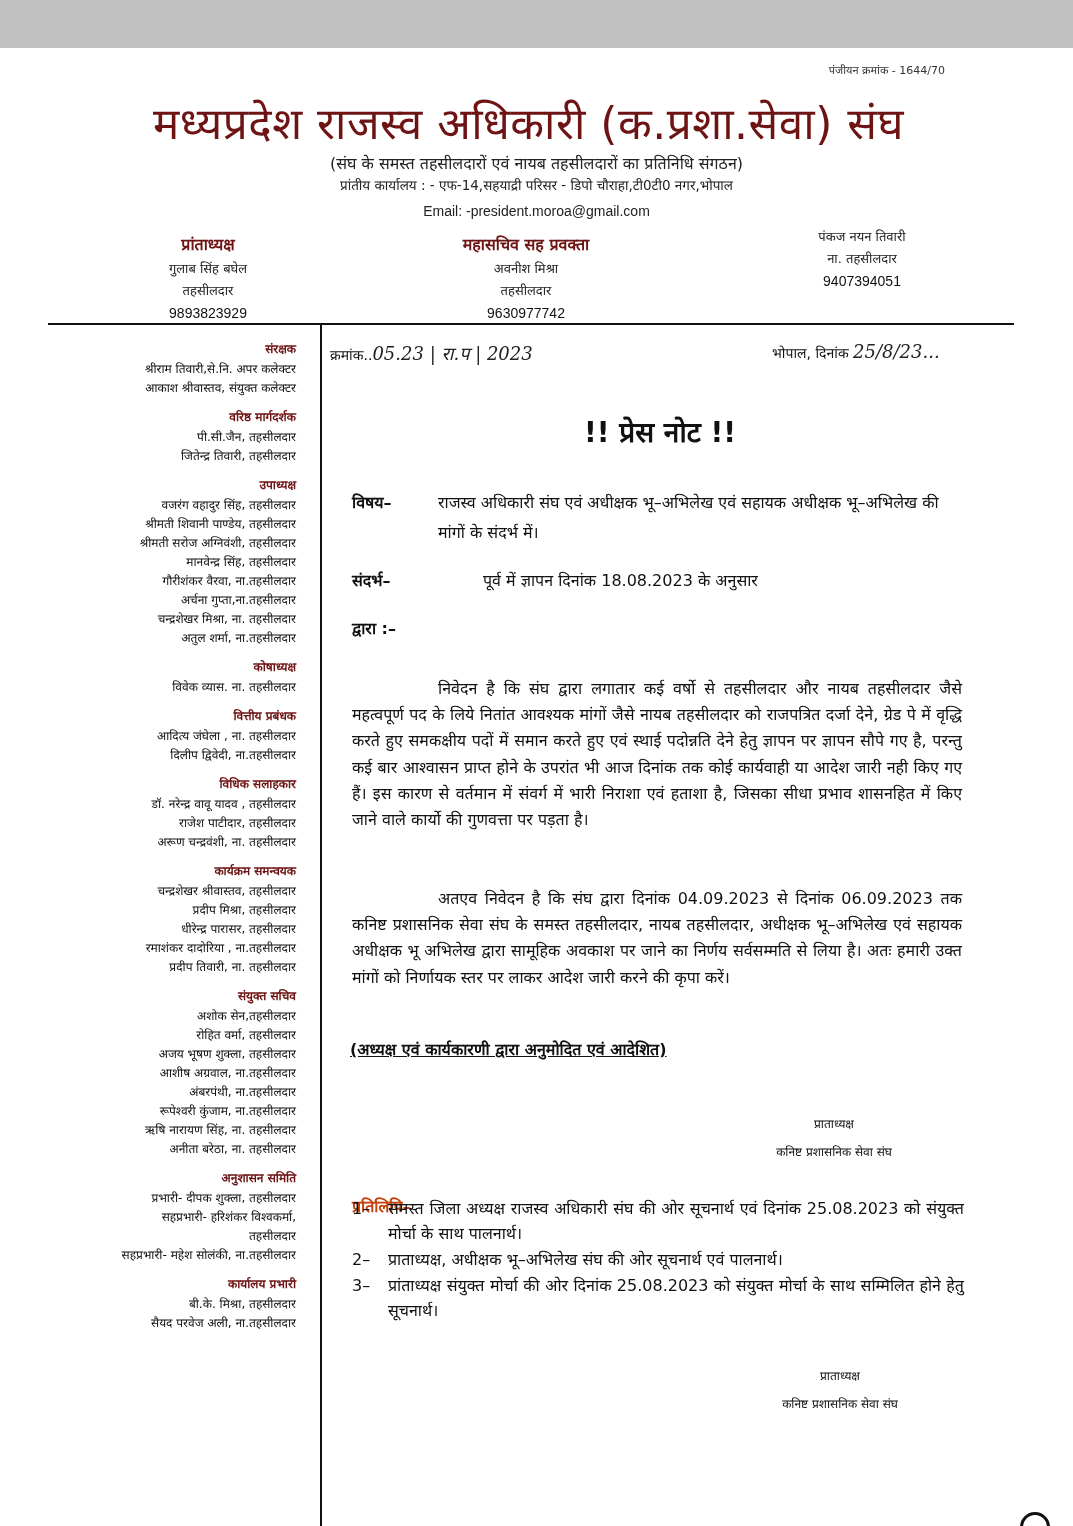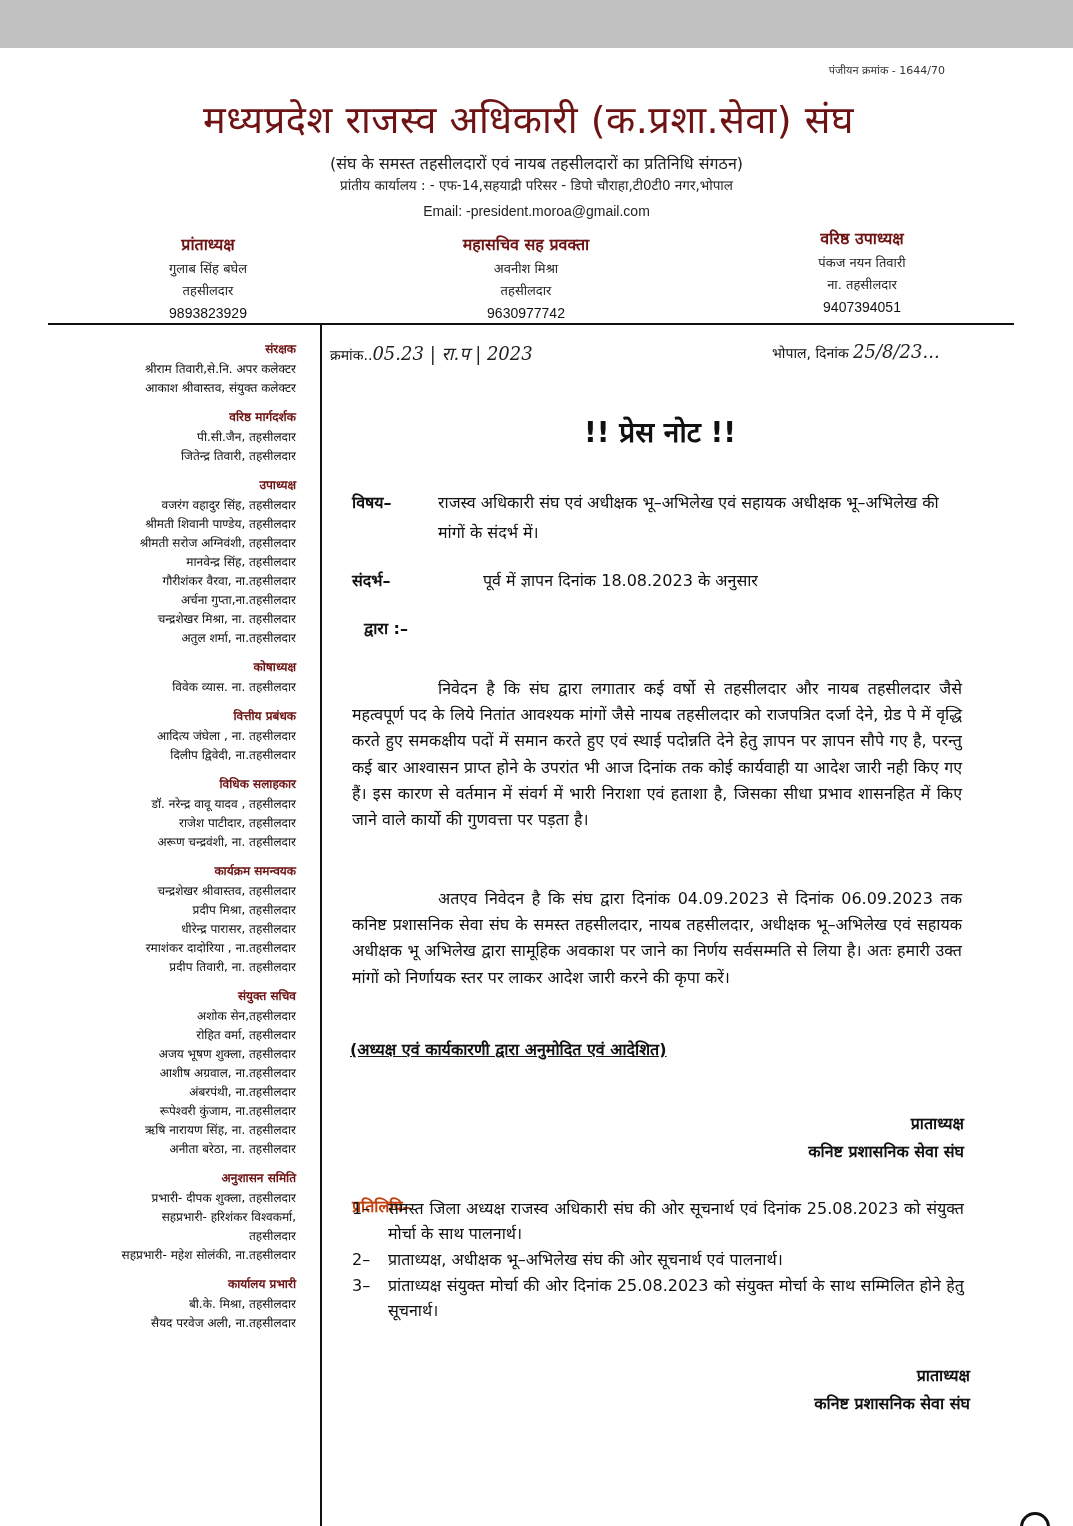--- a/index.html
+++ b/index.html
@@ -4,21 +4,21 @@
 <style>
   * { box-sizing: border-box; margin: 0; padding: 0; }
   html, body { width: 1073px; height: 1526px; overflow: hidden; background: #ffffff; }
   body { position: relative; font-family: "DejaVu Sans", sans-serif; color: #111; }
 
   .topbar { position: absolute; left: 0; top: 0; width: 1073px; height: 48px; background: #c0c0c0; }
 
   .reg-no { position: absolute; top: 62px; right: 128px; font-size: 11px; color: #333; }
 
   .org-title { position: absolute; top: 92px; left: 0; width: 1057px; text-align: center;
-    font-family: "DejaVu Sans", sans-serif; font-size: 38px; color: #6e1313; letter-spacing: 0.5px; font-weight: normal; }
+    font-family: "DejaVu Sans", sans-serif; font-size: 44px; color: #6e1313; letter-spacing: 0.5px; font-weight: normal; }
 
   .subtitle { position: absolute; top: 152px; left: 0; width: 1073px; text-align: center; font-size: 16px; color: #222; }
   .address { position: absolute; top: 176px; left: 0; width: 1073px; text-align: center; font-size: 13.5px; color: #222; }
   .email { position: absolute; top: 203px; left: 0; width: 1073px; text-align: center; font-size: 14px; color: #222; font-family: "Liberation Sans", sans-serif; }
 
   .office-col { position: absolute; top: 232px; width: 260px; text-align: center; }
   .office-col .role { font-size: 16px; color: #6e1313; font-weight: bold; height: 26px; line-height: 26px; }
   .office-col .line { font-size: 13px; color: #222; height: 22px; line-height: 22px; }
   .office-col .phone { font-size: 14px; color: #111; font-family: "Liberation Sans", sans-serif; height: 22px; line-height: 22px; }
   .col-left { left: 78px; }
@@ -43,21 +43,21 @@
   .meta-row { position: absolute; left: 352px; width: 610px; display: flex; font-size: 16px; color: #111; }
   .meta-row .k { width: 86px; flex: none; font-weight: bold; }
   .meta-row .v { flex: 1; line-height: 30px; }
   .meta-row .k { line-height: 30px; }
 
   .body-text { position: absolute; left: 352px; width: 610px; font-size: 16px; line-height: 26.2px; text-align: justify; color: #111; }
   .body-text .indent { display: inline-block; width: 86px; }
 
   .approval { position: absolute; top: 1038px; left: 350px; font-size: 16px; font-weight: bold; color: #111; text-decoration: underline; }
 
-  .signature { position: absolute; width: 260px; text-align: right; font-size: 16px; font-weight: bold; color: #111; line-height: 28px; }
+  .signature { position: absolute; width: 260px; text-align: center; font-size: 12px; font-weight: normal; color: #111; line-height: 28px; }
 
   .copy-head { position: absolute; top: 1171px; left: 352px; font-size: 16px; font-weight: bold; color: #c2410c; margin-top: 24px; }
   .copy-list { position: absolute; top: 1196px; left: 352px; width: 612px; font-size: 16px; color: #111; line-height: 25px; }
   .copy-item { display: flex; margin-bottom: 1px; }
   .copy-item .n { width: 36px; flex: none; }
   .copy-item .t { flex: 1; text-align: justify; }
 
   .corner-mark { position: absolute; left: 1020px; top: 1512px; width: 30px; height: 30px; border: 3px solid #111; border-radius: 50%; }
 </style>
 </head>
@@ -78,21 +78,20 @@
   <div class="line">तहसीलदार</div>
   <div class="phone">9893823929</div>
 </div>
 <div class="office-col col-mid">
   <div class="role">महासचिव सह प्रवक्ता</div>
   <div class="line">अवनीश मिश्रा</div>
   <div class="line">तहसीलदार</div>
   <div class="phone">9630977742</div>
 </div>
 <div class="office-col col-right">
-  <div class="role">वरिष्ठ उपाध्यक्ष</div>
   <div class="line">पंकज नयन तिवारी</div>
   <div class="line">ना. तहसीलदार</div>
   <div class="phone">9407394051</div>
 </div>
 
 <div class="hrule"></div>
 <div class="vrule"></div>
 
 <div class="sidebar" id="sidebar">
     <div class="sb-section">
@@ -175,21 +174,21 @@
 <div class="press-title">!! प्रेस नोट !!</div>
 
 <div class="meta-row" style="top:488px;">
   <div class="k">विषय–</div>
   <div class="v">राजस्व अधिकारी संघ एवं अधीक्षक भू–अभिलेख एवं सहायक अधीक्षक भू–अभिलेख की मांगों के संदर्भ में।</div>
 </div>
 <div class="meta-row" style="top:566px;gap:45px;">
   <div class="k">संदर्भ–</div>
   <div class="v">पूर्व में ज्ञापन दिनांक 18.08.2023 के अनुसार</div>
 </div>
-<div class="meta-row" style="top:614px;margin-left:12px;">
+<div class="meta-row" style="top:614px;">
   <div class="k">द्वारा :–</div>
 </div>
 
 <div class="body-text" style="top:676px;">
   <span class="indent"></span><span>निवेदन है कि संघ द्वारा लगातार कई वर्षो से तहसीलदार और नायब तहसीलदार जैसे महत्वपूर्ण पद के लिये नितांत आवश्यक मांगों जैसे नायब तहसीलदार को राजपत्रित दर्जा देने, ग्रेड पे में वृद्धि करते हुए समकक्षीय पदों में समान करते हुए एवं स्थाई पदोन्नति देने हेतु ज्ञापन पर ज्ञापन सौपे गए है, परन्तु कई बार आश्वासन प्राप्त होने के उपरांत भी आज दिनांक तक कोई कार्यवाही या आदेश जारी नही किए गए हैं। इस कारण से वर्तमान में संवर्ग में भारी निराशा एवं हताशा है, जिसका सीधा प्रभाव शासनहित में किए जाने वाले कार्यो की गुणवत्ता पर पड़ता है।</span>
 </div>
 <div class="body-text" style="top:886px;">
   <span class="indent"></span><span>अतएव निवेदन है कि संघ द्वारा दिनांक 04.09.2023 से दिनांक 06.09.2023 तक कनिष्ट प्रशासनिक सेवा संघ के समस्त तहसीलदार, नायब तहसीलदार, अधीक्षक भू–अभिलेख एवं सहायक अधीक्षक भू अभिलेख द्वारा सामूहिक अवकाश पर जाने का निर्णय सर्वसम्मति से लिया है। अतः हमारी उक्त मांगों को निर्णायक स्तर पर लाकर आदेश जारी करने की कृपा करें।</span>
 </div>
 

